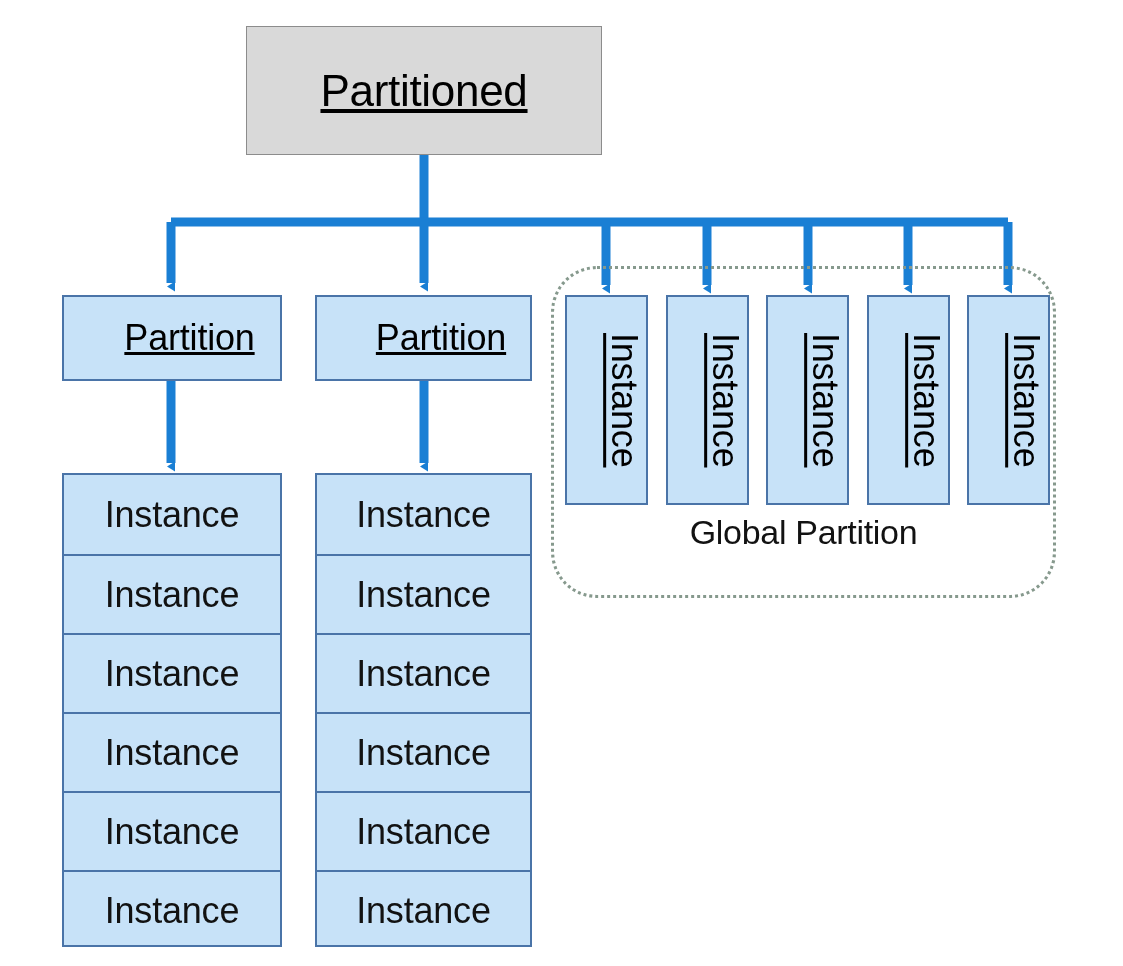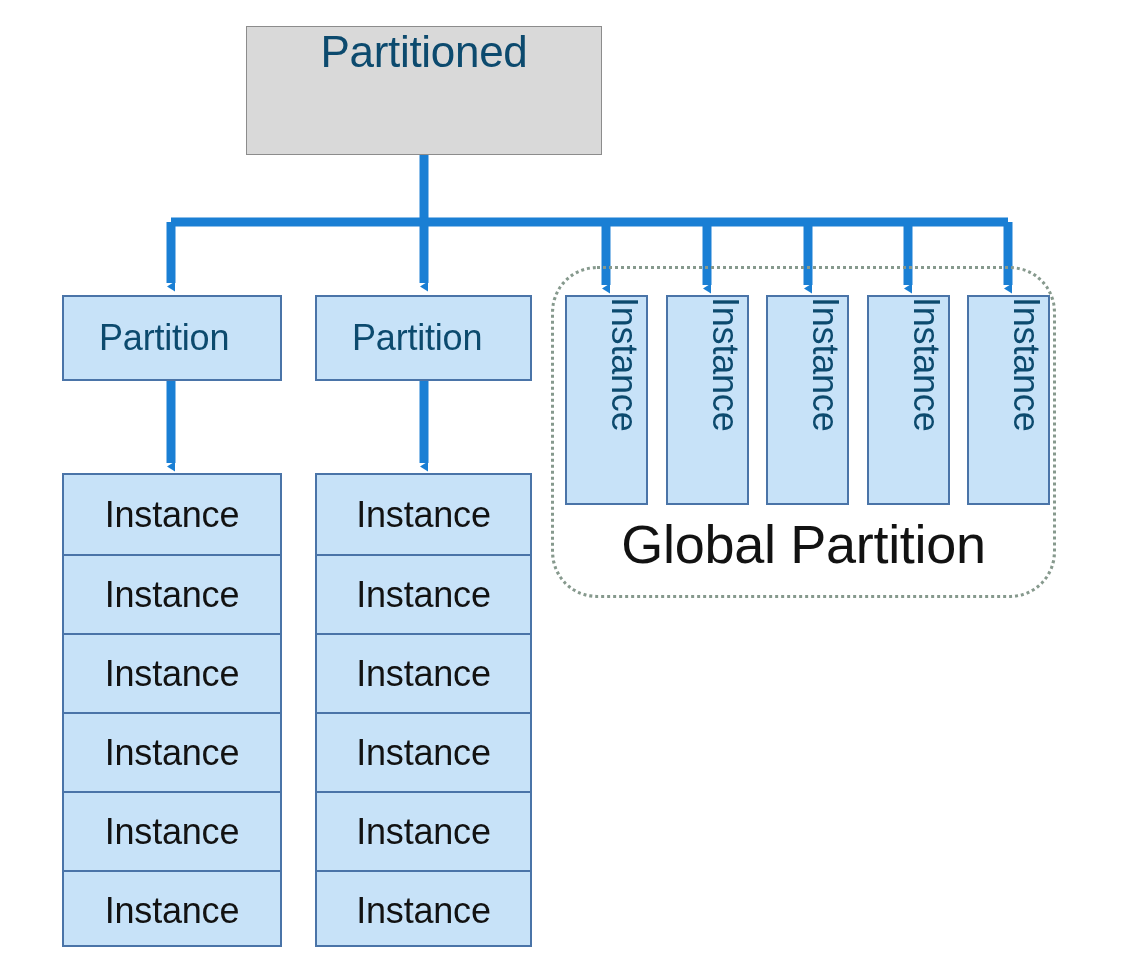--- a/index.html
+++ b/index.html
@@ -26,24 +26,25 @@
     height: 966px;
     pointer-events: none;
   }
 
   
   .node {
     position: absolute;
     box-sizing: border-box;
     display: flex;
     align-items: center;
-    justify-content: flex-start;
+    justify-content: center;
     text-align: center;
-    color: #0c4a6e;
+    color: #000000;
     line-height: 1.12;
+    text-decoration: underline;
   }
 
   
   .node-root {
     background: #d9d9d9;
     border: 1px solid #8c8c8c;
     font-size: 44px;
     letter-spacing: -0.3px;
   }
 
@@ -87,21 +88,21 @@
   .group-box {
     position: absolute;
     box-sizing: border-box;
     border: 3px dotted #86998d;
     border-radius: 46px;
     background: transparent;
   }
   .group-label {
     position: absolute;
     text-align: center;
-    font-size: 54px;
+    font-size: 34px;
     color: #121212;
     letter-spacing: -0.3px;
     white-space: nowrap;
   }
 </style>
 </head>
 <body>
 
 <div id="canvas">
 

